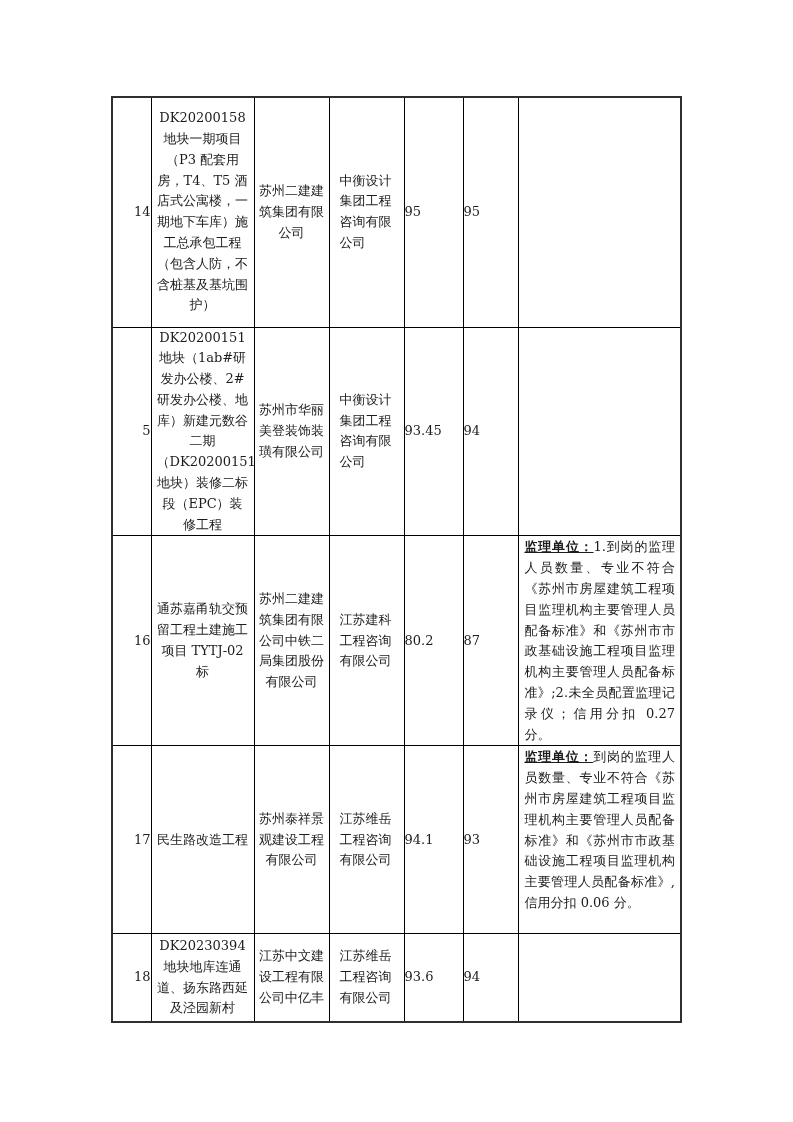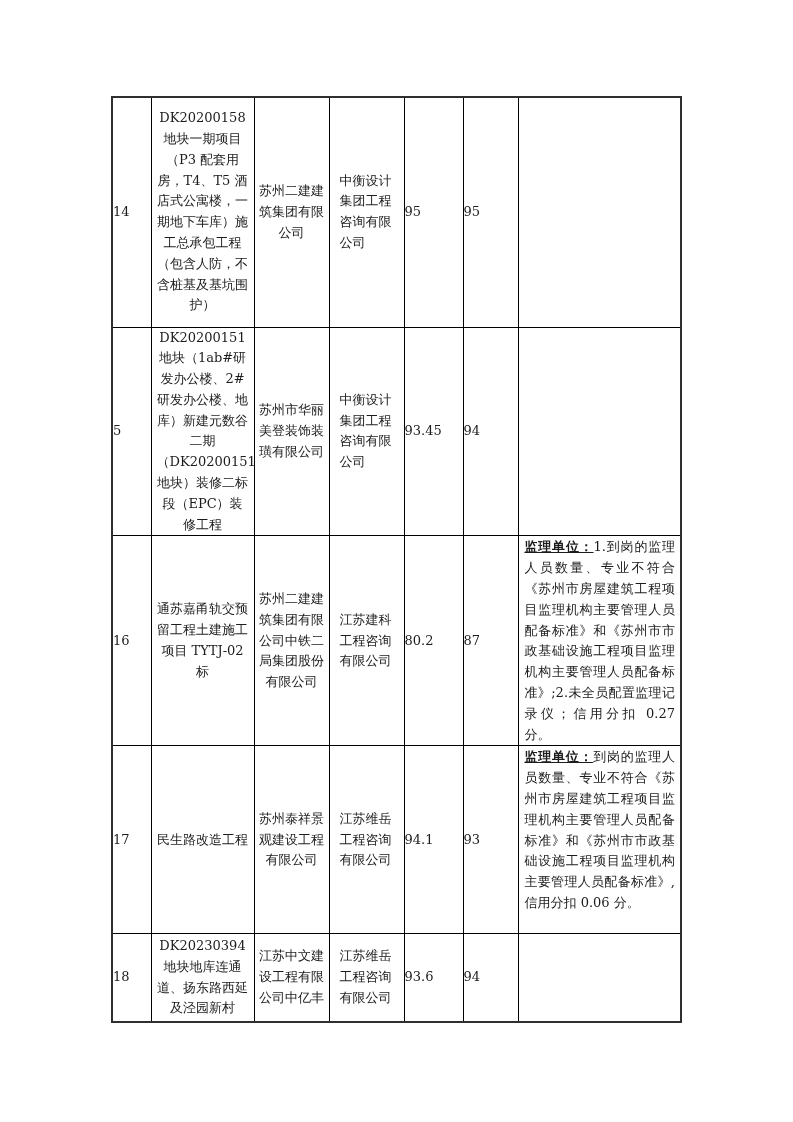--- a/index.html
+++ b/index.html
@@ -24,21 +24,21 @@
     font-size:13px;
     line-height:20.8px;
     vertical-align:middle;
     overflow:hidden;
   }
   tr.r14{height:230px;}
   tr.r15{height:207px;}
   tr.r16{height:209px;}
   tr.r17{height:188px;}
   tr.r18{height:88px;}
-  td.c-no{text-align:left;}
+  td.c-no{text-align:right;}
   td.c-project{text-align:center;padding:0 5px;}
   td.c-contractor{text-align:center;padding:0 2px;}
   td.c-supervisor{text-align:left;padding:0 10px;}
   td.c-score{text-align:left;}
   td.c-remark{
     text-align:justify;
     padding:1px 5px 0 6px;
     vertical-align:top;
   }
   .remark-label{

